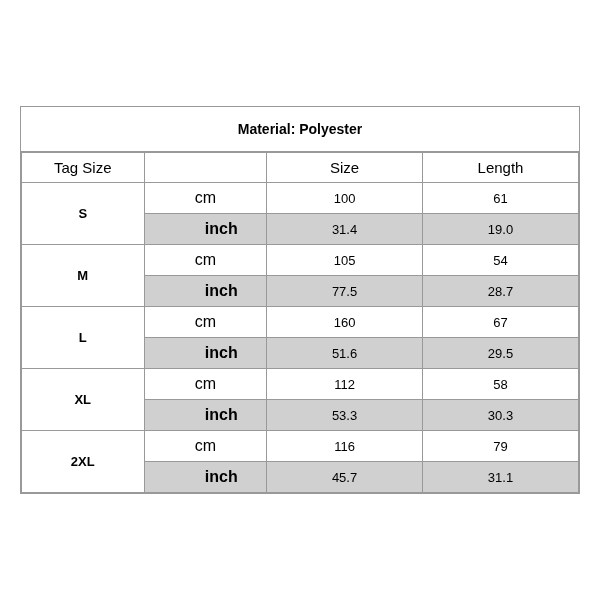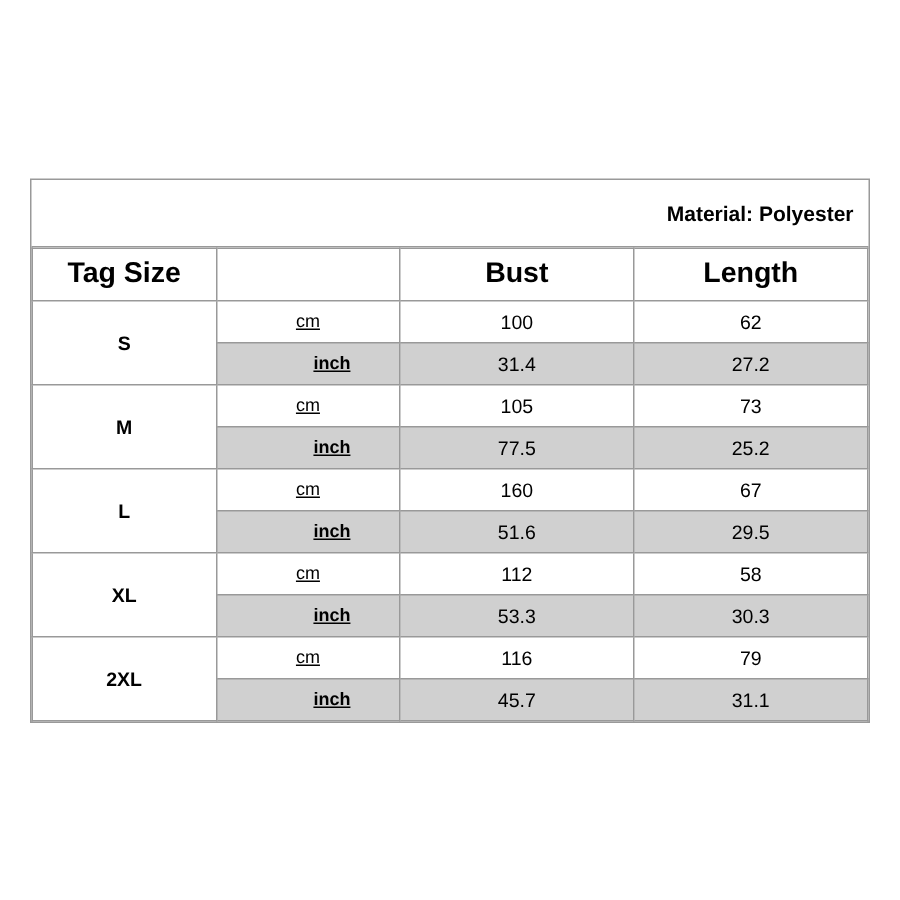--- a/index.html
+++ b/index.html
@@ -15,52 +15,51 @@
       font-size: 13px;
     }
 
     .outer-wrapper {
       border: 1.5px solid #999;
       width: 560px;
       background: #fff;
     }
 
     .title-row {
-      text-align: right;
+      text-align: center;
       padding: 14px 10px;
       font-weight: bold;
       font-size: 14px;
       border-bottom: 1.5px solid #999;
     }
 
     table {
       width: 100%;
       border-collapse: collapse;
     }
 
     table td, table th {
       border: 1px solid #999;
       text-align: center;
       padding: 6px 4px;
     }
 
     .header-row th {
-      font-weight: bold;
+      font-weight: normal;
       background: #fff;
-      font-size: 19px;
+      font-size: 15px;
     }
 
     .tag-size-cell {
       font-weight: bold;
       vertical-align: middle;
     }
 
     .unit-cell {
-      font-size: 12px;
-      text-decoration: underline;
+      font-size: 16px;
     }
 
     .unit-cell.bold {
       font-weight: bold;
       padding-left: 36px;
     }
 
     .shaded {
       background-color: #d0d0d0;
     }
@@ -72,46 +71,46 @@
 </head>
 <body>
 
 <div class="outer-wrapper">
   <div class="title-row">Material: Polyester</div>
   <table>
     <thead>
       <tr class="header-row">
         <th style="width:22%">Tag Size</th>
         <th style="width:22%"></th>
-        <th style="width:28%">Bust</th>
+        <th style="width:28%">Size</th>
         <th style="width:28%">Length</th>
       </tr>
     </thead>
     <tbody id="table-body">
     <tr>
     <td class="tag-size-cell unshaded" rowspan="2">S</td>
     <td class="unit-cell unshaded">cm</td>
     <td class="unshaded">100</td>
-    <td class="unshaded">62</td>
+    <td class="unshaded">61</td>
   </tr>
         <tr>
     <td class="unit-cell bold shaded">inch</td>
     <td class="shaded">31.4</td>
-    <td class="shaded">27.2</td>
+    <td class="shaded">19.0</td>
   </tr>
         <tr>
     <td class="tag-size-cell unshaded" rowspan="2">M</td>
     <td class="unit-cell unshaded">cm</td>
     <td class="unshaded">105</td>
-    <td class="unshaded">73</td>
+    <td class="unshaded">54</td>
   </tr>
         <tr>
     <td class="unit-cell bold shaded">inch</td>
     <td class="shaded">77.5</td>
-    <td class="shaded">25.2</td>
+    <td class="shaded">28.7</td>
   </tr>
         <tr>
     <td class="tag-size-cell unshaded" rowspan="2">L</td>
     <td class="unit-cell unshaded">cm</td>
     <td class="unshaded">160</td>
     <td class="unshaded">67</td>
   </tr>
         <tr>
     <td class="unit-cell bold shaded">inch</td>
     <td class="shaded">51.6</td>

